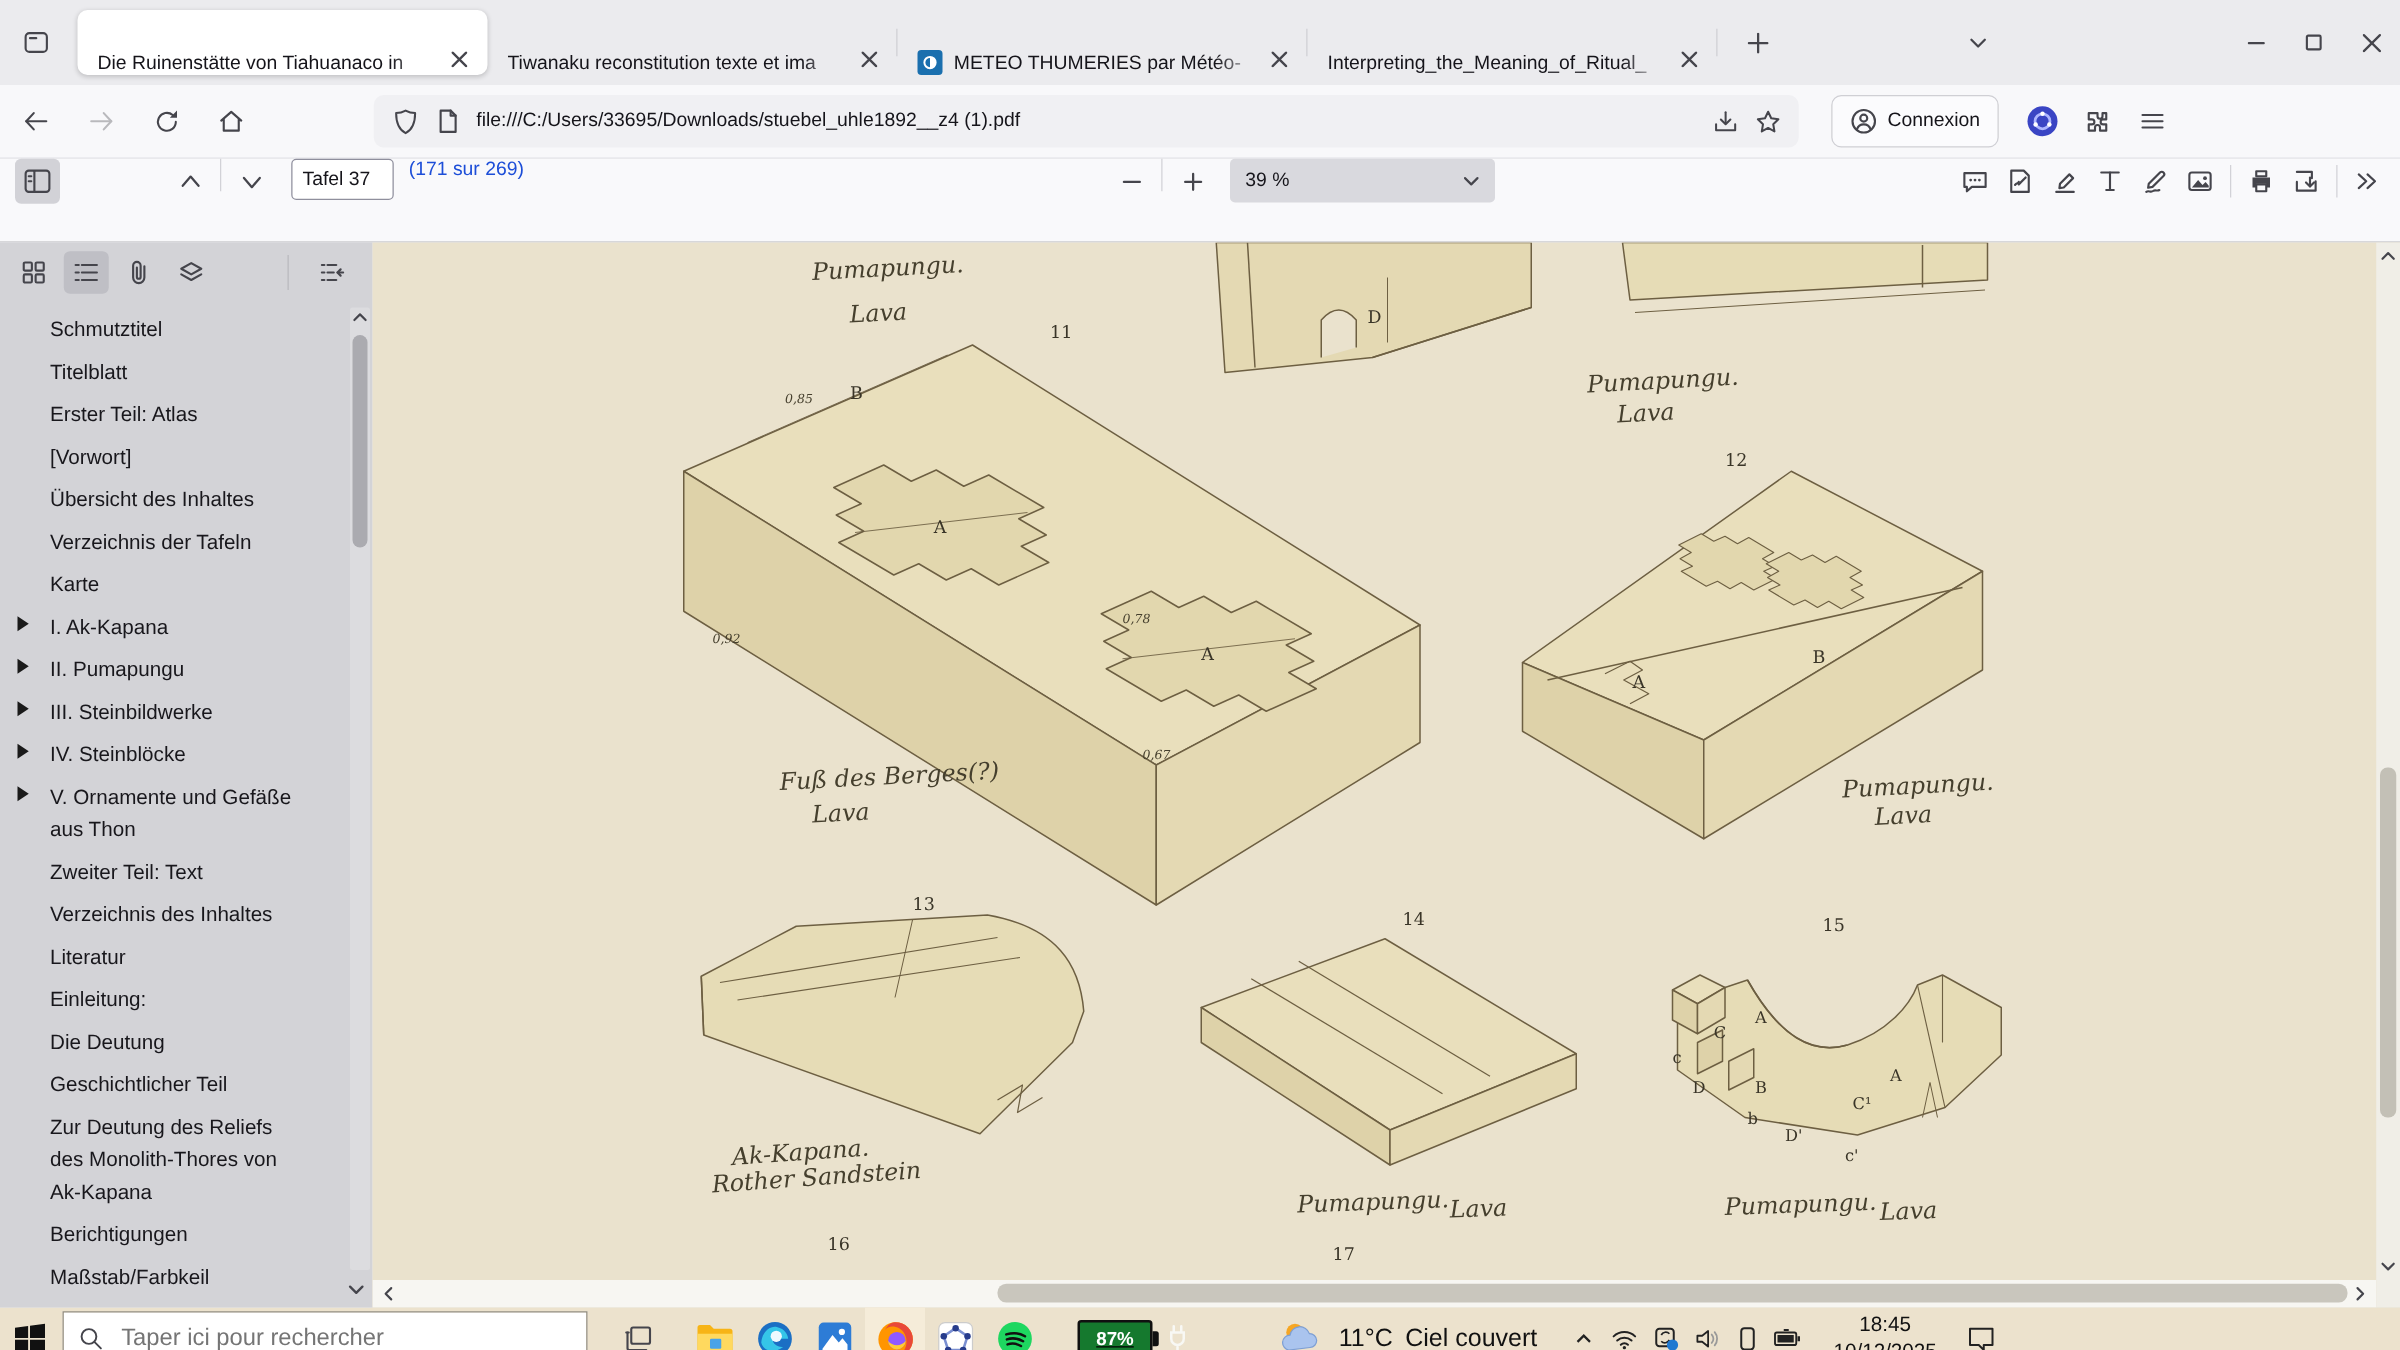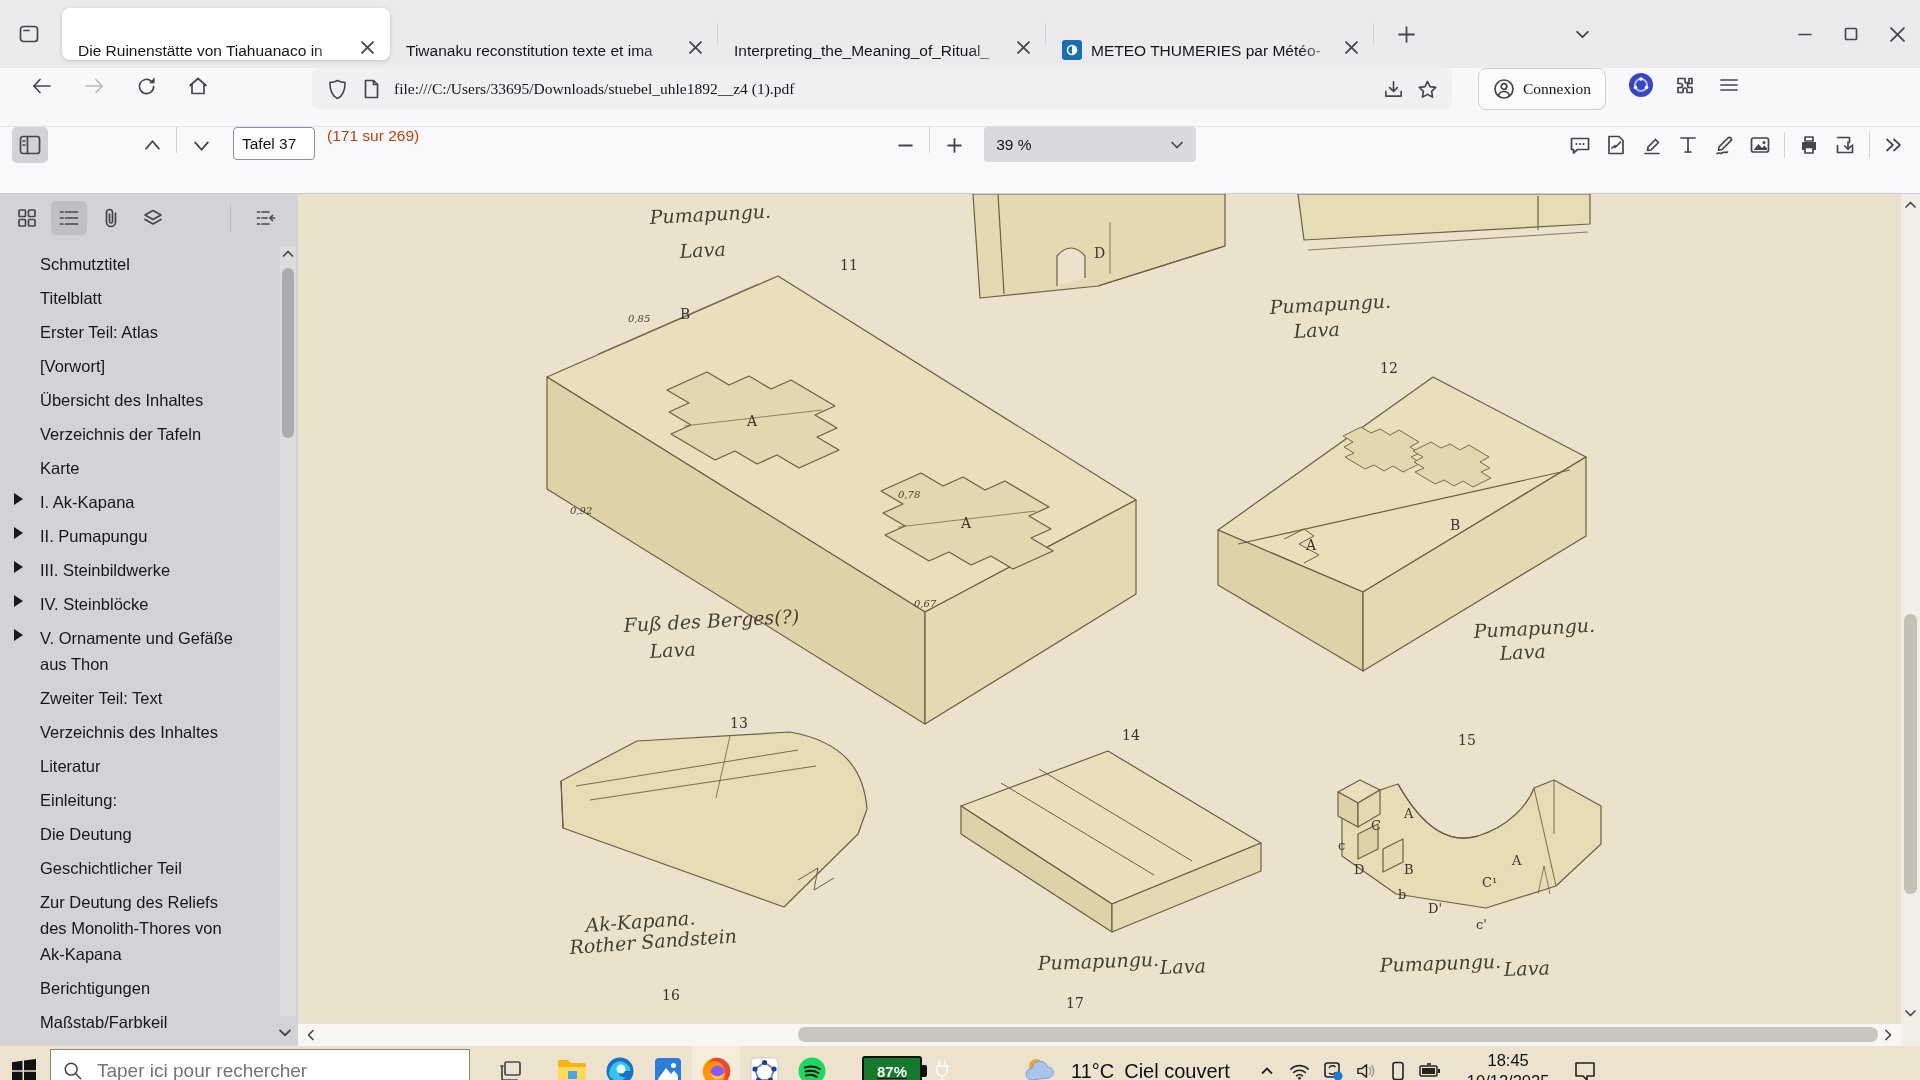--- a/index.html
+++ b/index.html
@@ -12,33 +12,33 @@
   .tab{width:328px;height:52px;display:flex;align-items:flex-end;box-sizing:border-box;padding:0 10px 0 16px;position:relative;}
   .tab .ttl{flex:1;font-size:15.5px;color:#15141a;white-space:nowrap;overflow:hidden;
     -webkit-mask-image:linear-gradient(90deg,#000 85%,transparent);mask-image:linear-gradient(90deg,#000 85%,transparent);}
   .tab.active{background:#fff;border-radius:8px;box-shadow:0 1px 4px rgba(0,0,0,.18);}
   .tab:not(.active)::after{content:"";position:absolute;right:0;top:15px;height:22px;width:1px;background:#cfcfd4;}
   .tclose{width:26px;height:26px;border-radius:5px;display:flex;align-items:center;justify-content:center;flex:0 0 auto;}
   .fav{width:20px;height:20px;border-radius:3px;background:#1a6fae;margin-right:9px;display:flex;align-items:center;justify-content:center;flex:0 0 auto;}
   .newtab,.tablist{width:36px;height:36px;border-radius:6px;display:flex;align-items:center;justify-content:center;}
   .winbtn{width:46px;height:40px;display:flex;align-items:center;justify-content:center;}
   
-  .navbar{height:58px;background:#f8f8fa;display:flex;align-items:flex-start;padding:0 16px;box-sizing:border-box;font-family:Liberation Serif, serif;}
+  .navbar{height:58px;background:#f8f8fa;display:flex;align-items:center;padding:0 3px;box-sizing:border-box;}
   .navbtn{width:36px;height:36px;border-radius:6px;display:flex;align-items:center;justify-content:center;margin:0 8px;}
   .urlbar{margin-left:88px;width:1140px;height:42px;background:#f0f0f3;border-radius:8px;display:flex;align-items:center;padding:0 8px;box-sizing:border-box;}
   .url{flex:1;font-size:15.5px;color:#15141a;margin-left:6px;white-space:nowrap;overflow:hidden;}
   .ubtn{width:34px;height:34px;display:flex;align-items:center;justify-content:center;border-radius:6px;}
   .connex{margin-left:26px;height:40px;padding:0 14px;border:1px solid #cfcfd4;border-radius:8px;background:#fbfbfd;display:flex;align-items:center;gap:8px;font-size:15.5px;color:#15141a;}
   
   .pdfbar{height:68px;background:#f9f9fb;border-top:1px solid #e4e4e8;border-bottom:1px solid #cbcbd0;display:flex;align-items:flex-start;box-sizing:border-box;position:relative;}
   .pbtn{width:36px;height:36px;border-radius:5px;display:flex;align-items:center;justify-content:center;}
   .toggle{background:#d2d2d7;margin-left:12px;}
   .vdiv{width:1px;height:26px;background:#d2d2d7;margin:0 6px;}
   .pagebox{width:82px;height:33px;background:#fff;border:1px solid #8f8f9d;border-radius:4px;font-size:15.5px;color:#15141a;padding:0 8px;box-sizing:border-box;font-family:"Liberation Sans",sans-serif;}
-  .pcount{font-size:15.5px;color:#c2410c;margin-left:12px;}
+  .pcount{font-size:15.5px;color:#1d4ed8;margin-left:12px;}
   .zoomsel{width:212px;height:35px;background:#d9d9de;border-radius:4px;display:flex;align-items:center;padding:0 12px;box-sizing:border-box;font-size:15.5px;color:#15141a;}
   .rgroup{position:absolute;right:8px;display:flex;align-items:center;}
   
   .content{display:flex;height:852px;}
   .sidebar{width:298px;background:#d3d3d7;position:relative;box-sizing:border-box;flex:0 0 auto;}
   .stools{height:47px;display:flex;align-items:center;padding-left:6px;}
   .sbtn{width:36px;height:34px;border-radius:5px;display:flex;align-items:center;justify-content:center;margin:0 3px;}
   .sbtn.on{background:#bfbfc5;}
   .outline{padding:6px 0 0 0;}
   .oitem{position:relative;padding:4px 56px 4px 40px;font-size:16.5px;line-height:26px;color:#18171c;cursor:default;}
@@ -91,36 +91,36 @@
   <div class="tab">
     <span class="ttl">Tiwanaku reconstitution texte et ima</span>
     <span class="tclose">
         <svg width="13" height="13" viewBox="0 0 12 12">
           <line class="ic" x1="1" y1="1" x2="11" y2="11"></line>
           <line class="ic" x1="11" y1="1" x2="1" y2="11"></line>
         </svg>
       </span>
   </div>
   <div class="tab">
-    <span class="ttl">Interpreting_the_Meaning_of_Ritual_</span>
+    <span class="fav">
+        <svg width="12" height="12" viewBox="0 0 12 12">
+          <circle cx="6" cy="6" r="4.5" fill="none" stroke="#fff" stroke-width="1.6"></circle>
+          <path d="M6 1.5 A4.5 4.5 0 0 1 6 10.5 Z" fill="#fff"></path>
+        </svg>
+      </span>
+    <span class="ttl">METEO THUMERIES par Météo-</span>
     <span class="tclose">
         <svg width="13" height="13" viewBox="0 0 12 12">
           <line class="ic" x1="1" y1="1" x2="11" y2="11"></line>
           <line class="ic" x1="11" y1="1" x2="1" y2="11"></line>
         </svg>
       </span>
   </div>
   <div class="tab">
-    <span class="fav">
-        <svg width="12" height="12" viewBox="0 0 12 12">
-          <circle cx="6" cy="6" r="4.5" fill="none" stroke="#fff" stroke-width="1.6"></circle>
-          <path d="M6 1.5 A4.5 4.5 0 0 1 6 10.5 Z" fill="#fff"></path>
-        </svg>
-      </span>
-    <span class="ttl">METEO THUMERIES par Météo-</span>
+    <span class="ttl">Interpreting_the_Meaning_of_Ritual_</span>
     <span class="tclose">
         <svg width="13" height="13" viewBox="0 0 12 12">
           <line class="ic" x1="1" y1="1" x2="11" y2="11"></line>
           <line class="ic" x1="11" y1="1" x2="1" y2="11"></line>
         </svg>
       </span>
   </div>
 
   <div class="newtab" style="margin-left:14px;">
     <svg width="17" height="17" viewBox="0 0 16 16">

